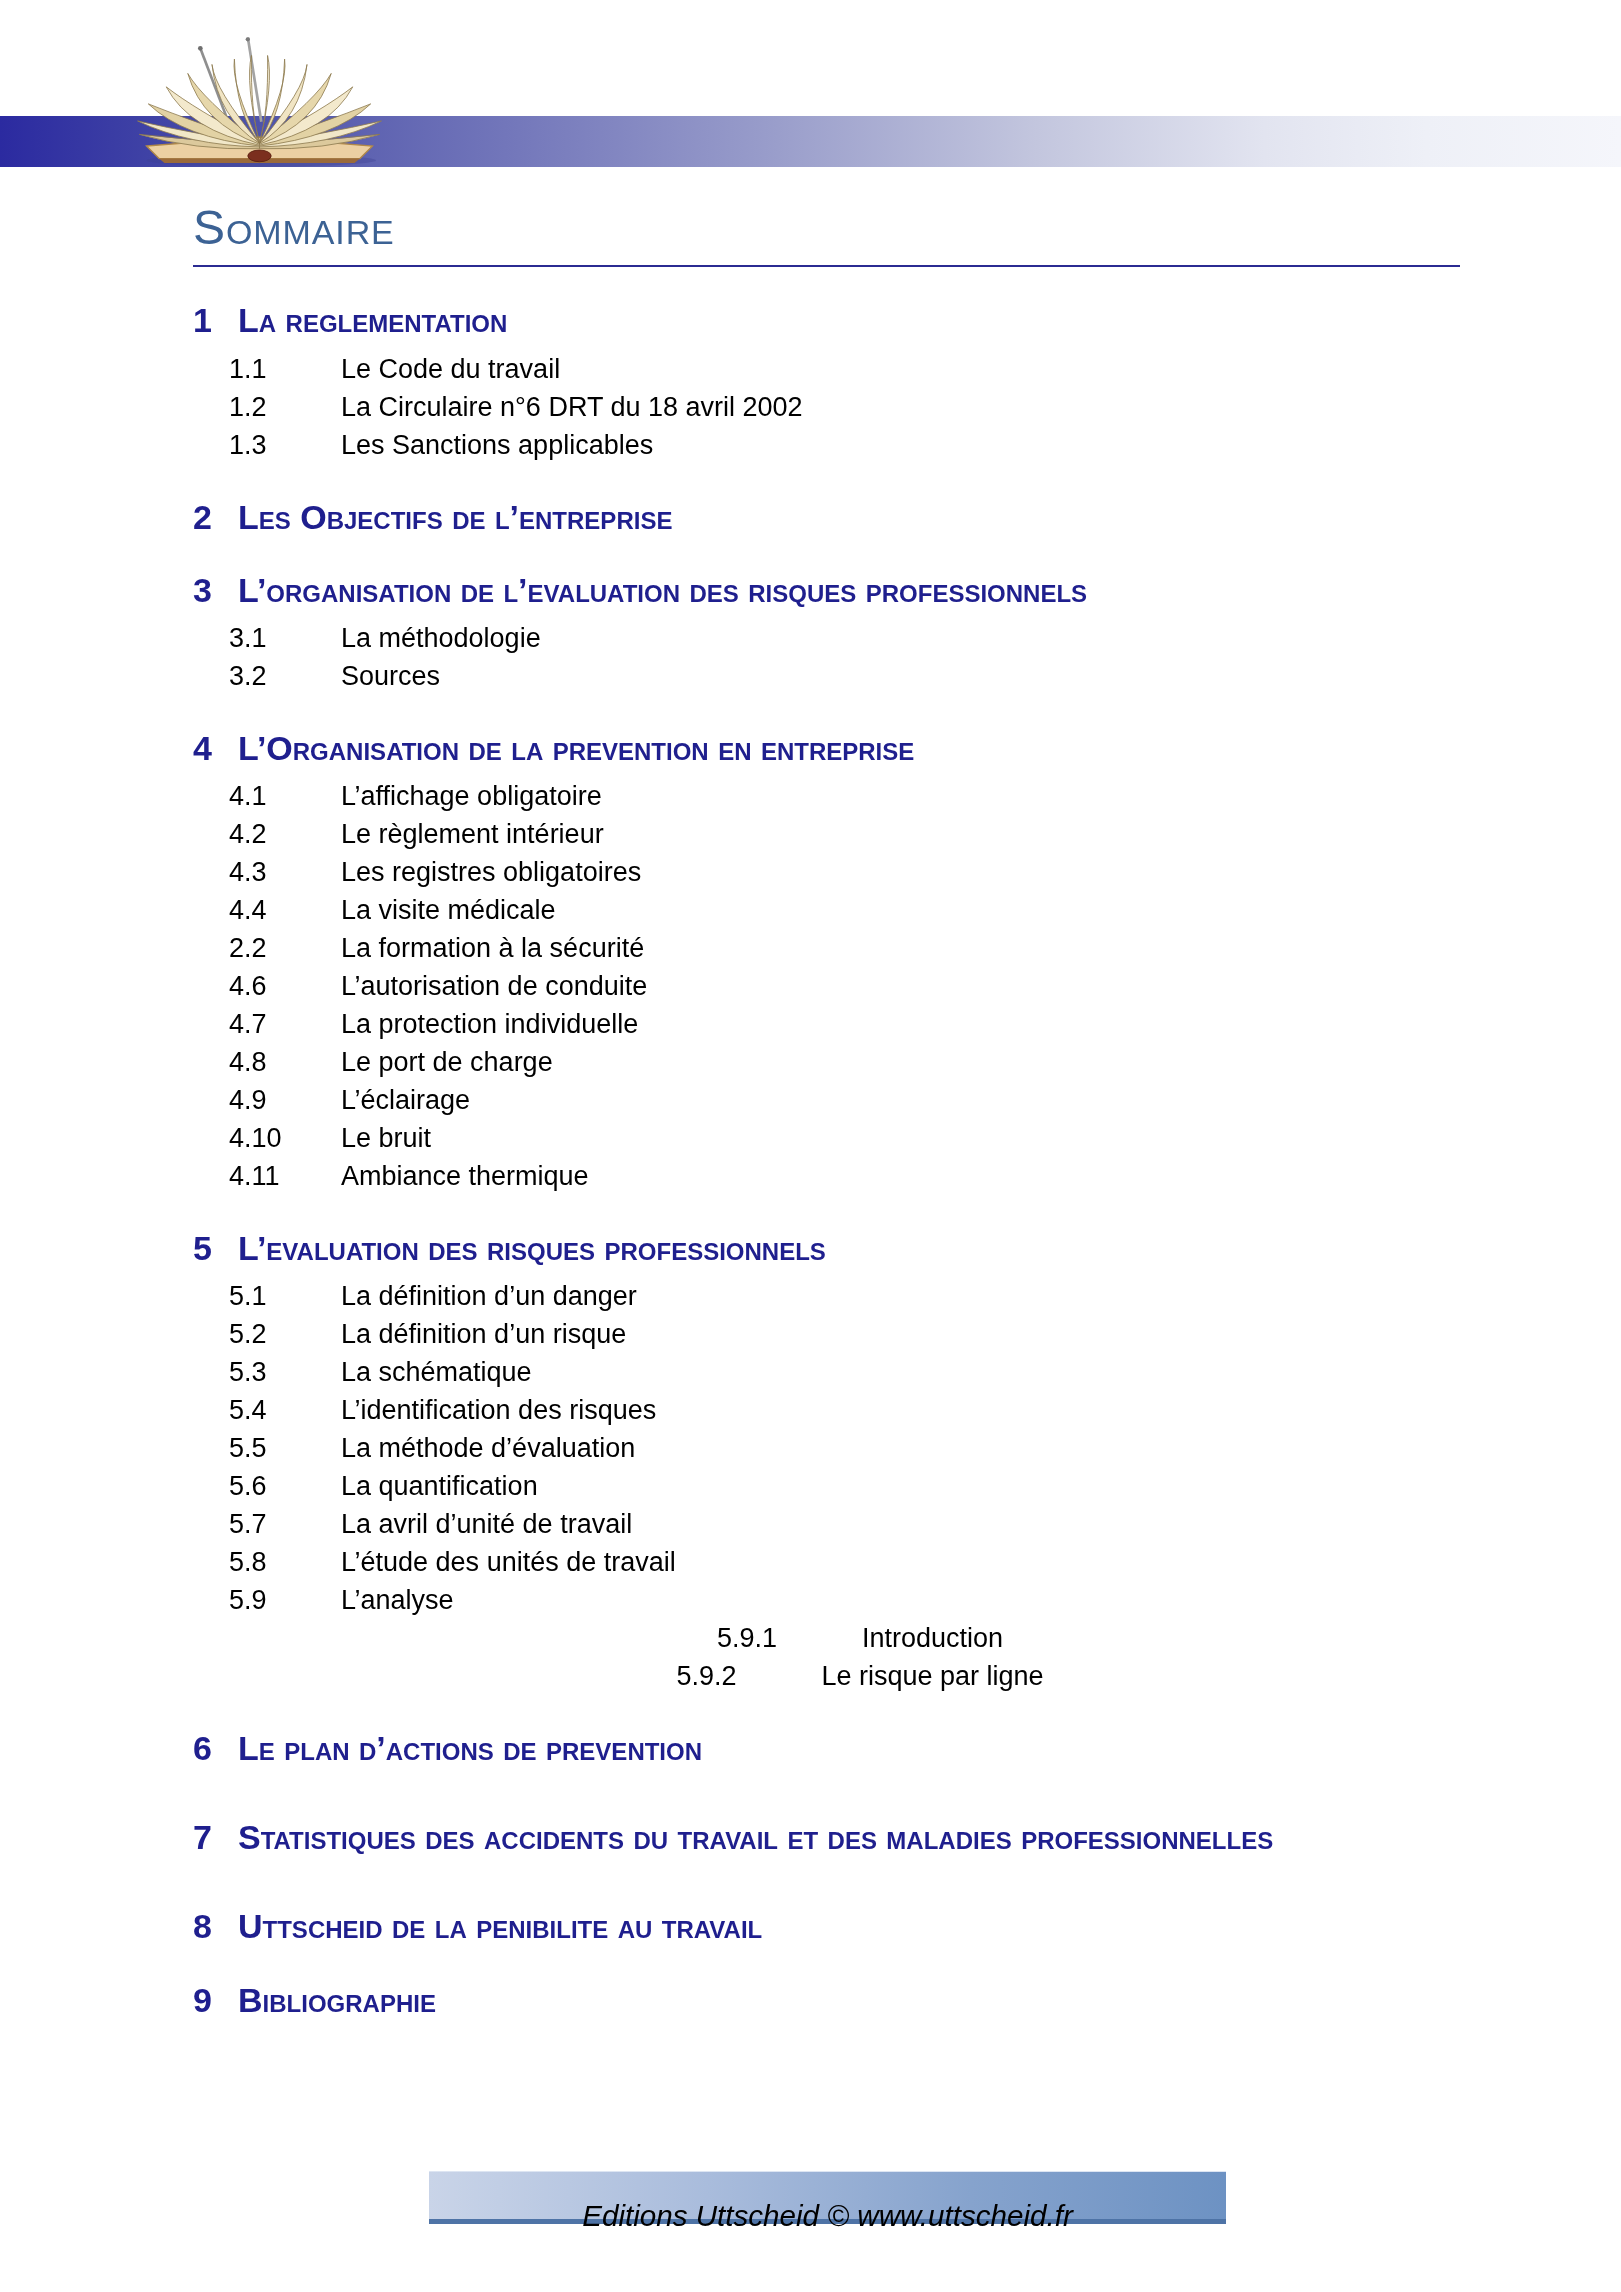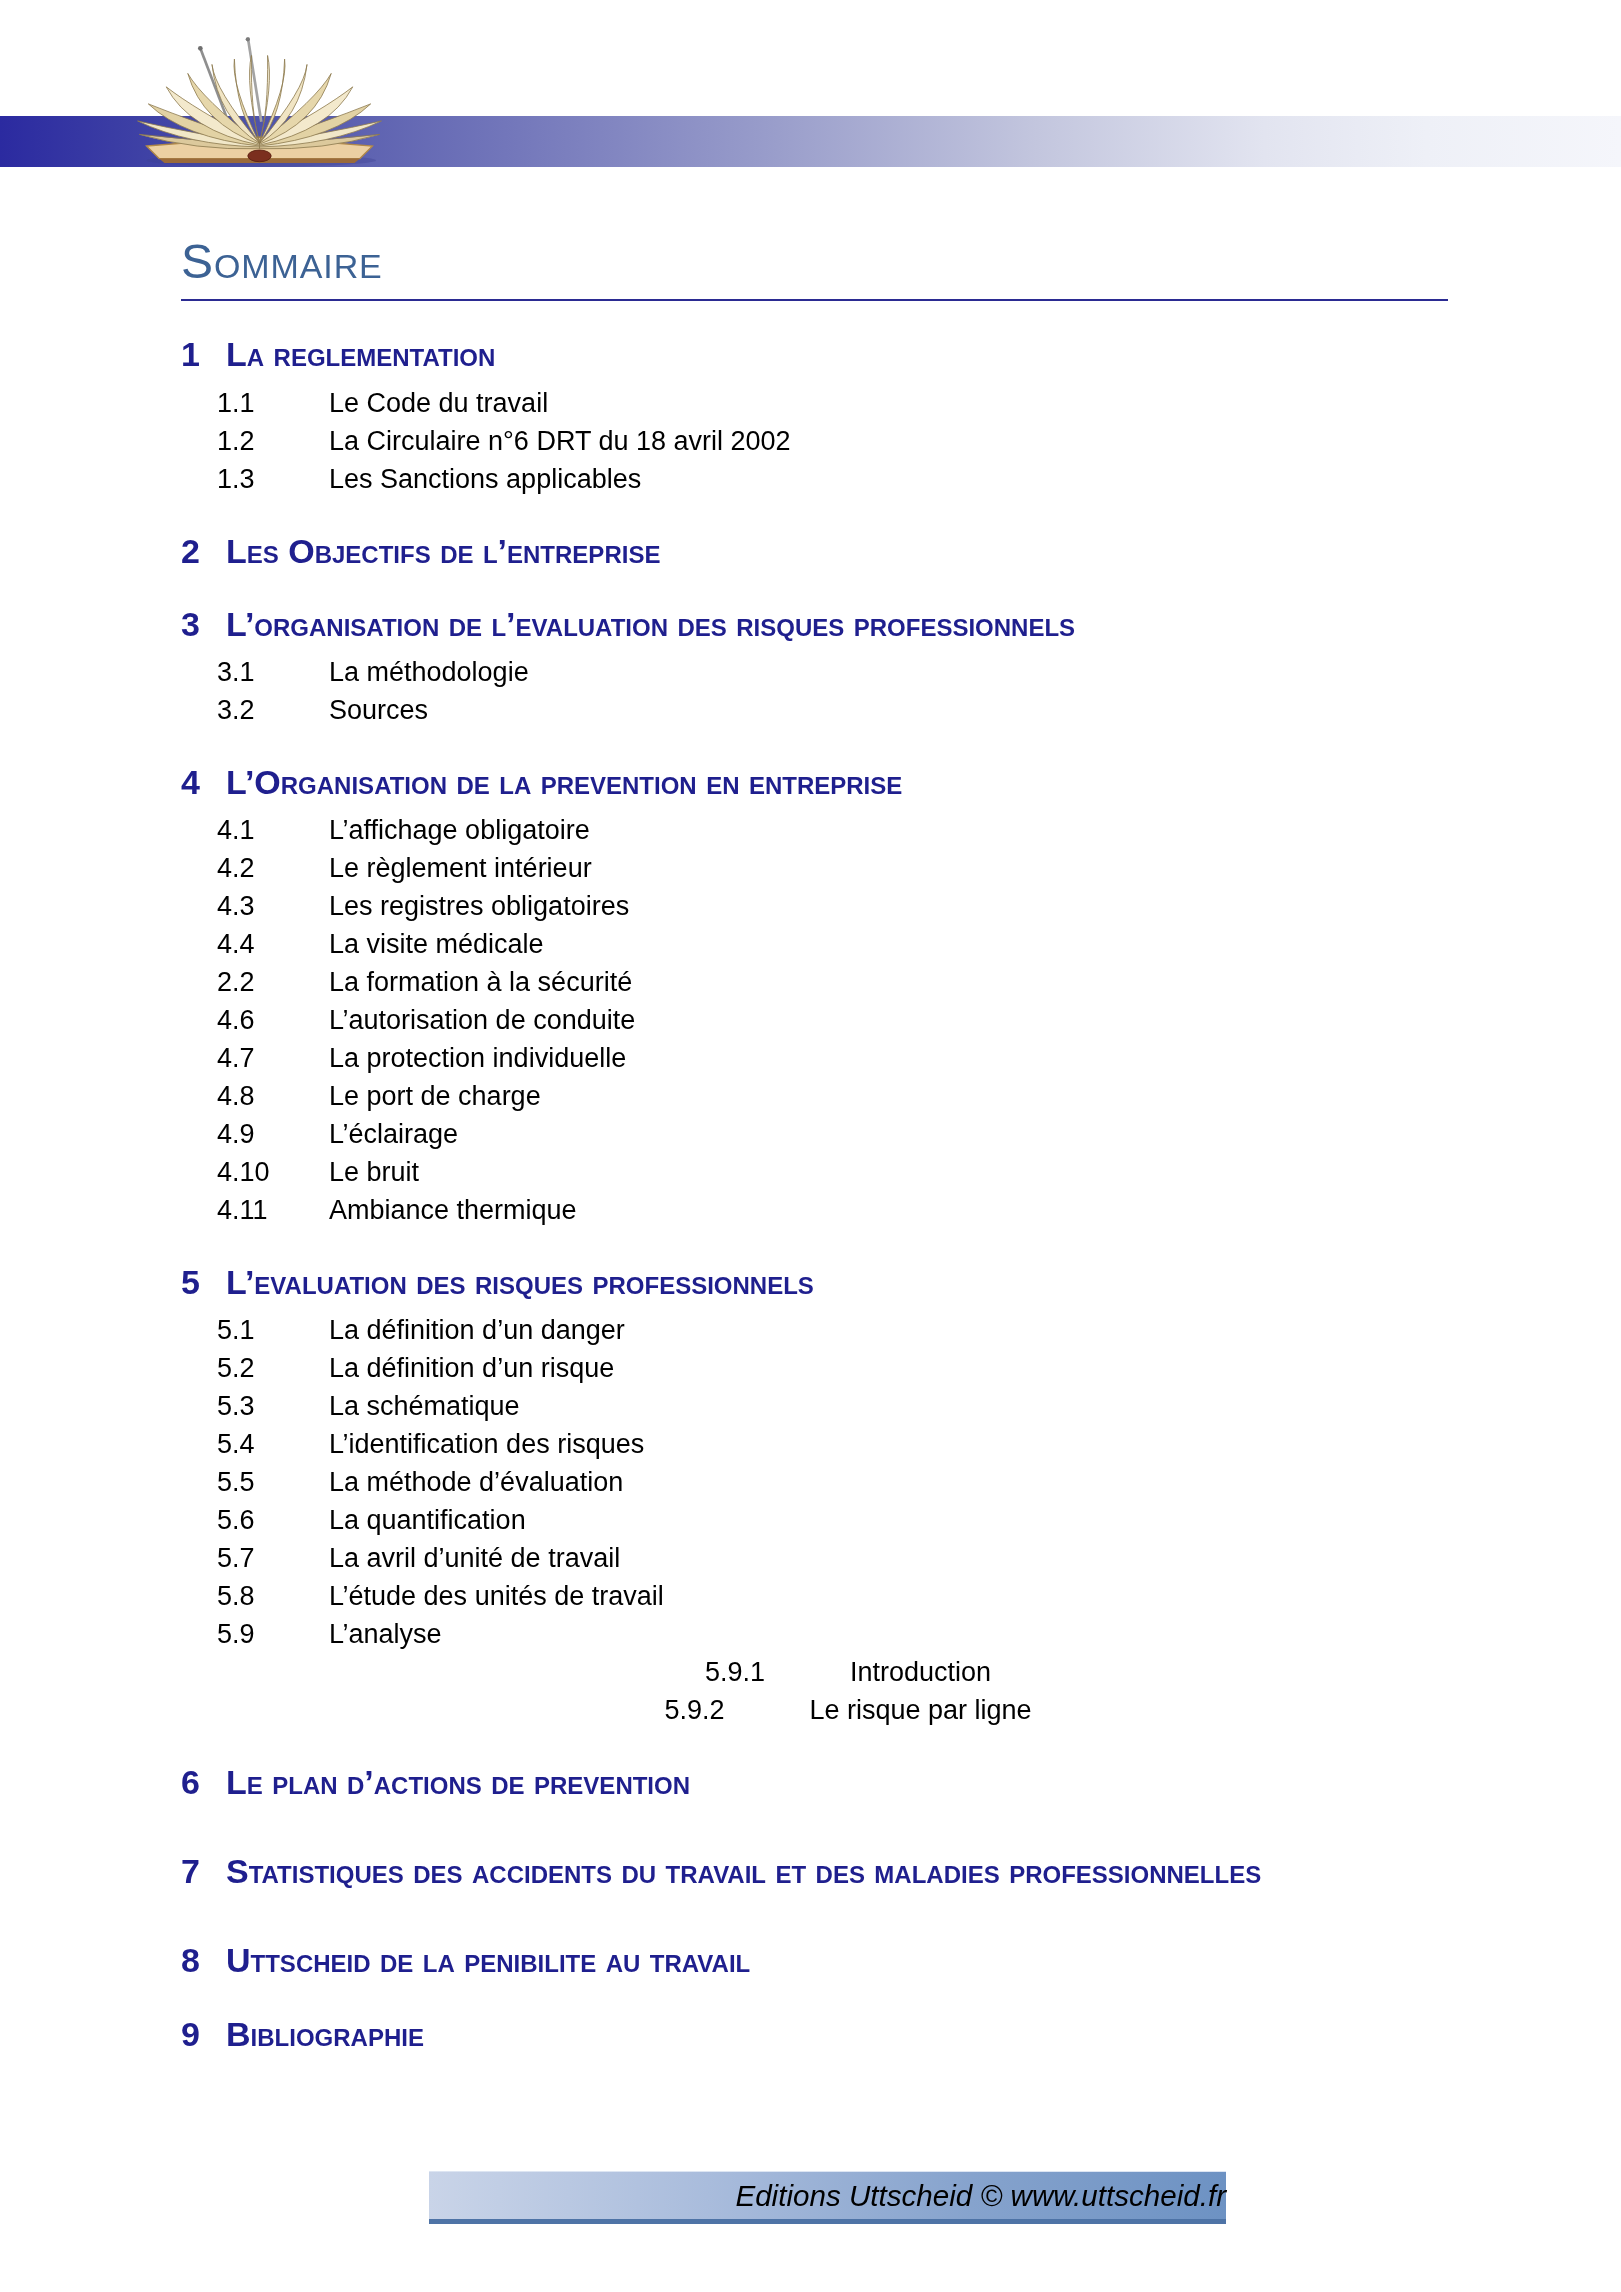--- a/index.html
+++ b/index.html
@@ -14,21 +14,21 @@
   
   .top-bar {
     position:absolute; left:0; top:116px; width:1621px; height:51px;
     background:linear-gradient(90deg,
       #2b2aa0 0%, #4a4fa8 14%, #7478bb 32%, #9a9ecb 48%,
       #c3c6de 64%, #e2e4f0 78%, #eef0f7 88%, #f5f6fb 100%);
   }
   .book-wrap { position:absolute; left:125px; top:32px; width:269px; height:142px; }
 
   
-  .content { position:absolute; left:181px; top:202px; width:1267px;margin-top:34px; }
+  .content { position:absolute; left:193px; top:202px; width:1267px; }
   .page-title {
     font-variant:small-caps;
     font-size:48px; line-height:1.1;
     color:#3c6294; letter-spacing:0.9px;
   }
   .title-rule { border:0; border-top:2.7px solid #2b2b92; margin:10.7px 0 0 0; }
 
   
   .toc-section { margin-top:34px; }
   .section-heading {
@@ -56,21 +56,21 @@
 
   
   .footer-bar {
     position:absolute; left:429px; top:2171px; width:797px; height:47px;
     background:linear-gradient(90deg, #c9d4e8 0%, #a9bcdc 35%, #86a3cd 68%, #6d92c3 100%);
     border-top:0.9px solid #dde5f2;
     border-bottom:5.4px solid #4e73a6;
   }
   .footer-text {
     font-style:italic; font-size:29.6px; line-height:47px;
-    text-align:right; color:#000000;
+    text-align:center; color:#000000;margin-top:20px;
   }
 </style>
 </head>
 <body>
 
 <div class="page">
 
   <div class="top-bar"></div>
 
   <div class="book-wrap">

